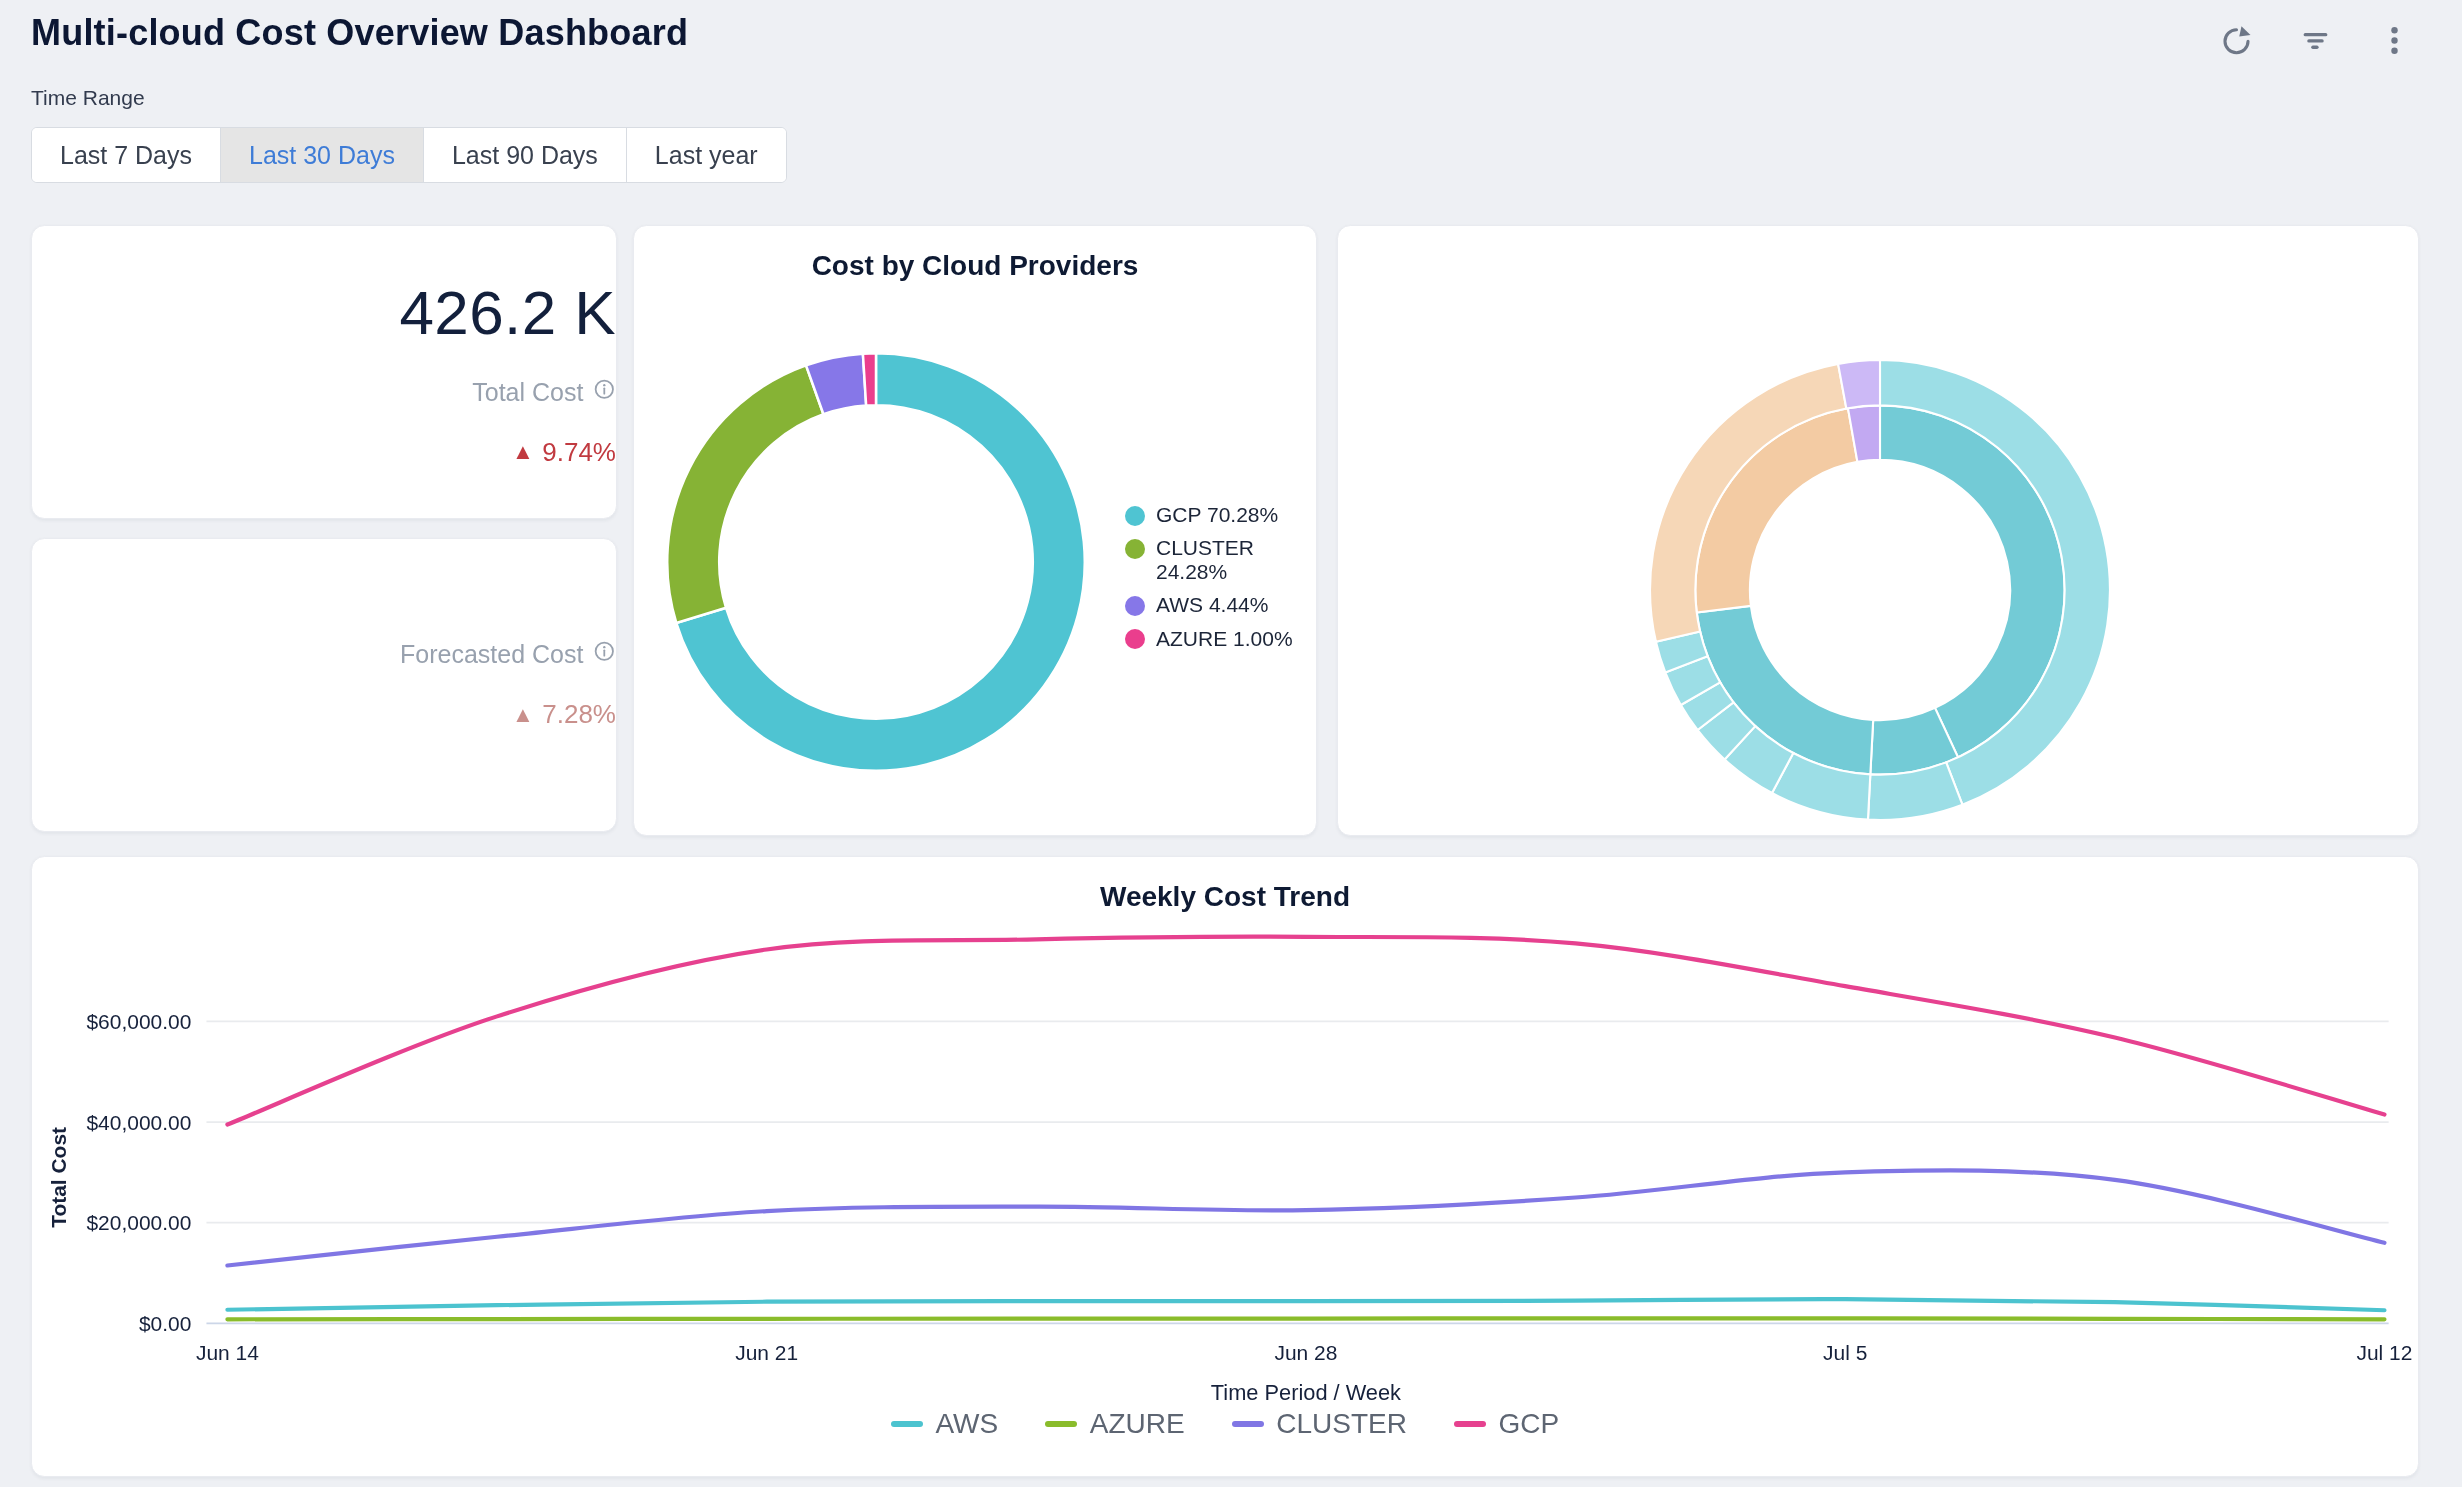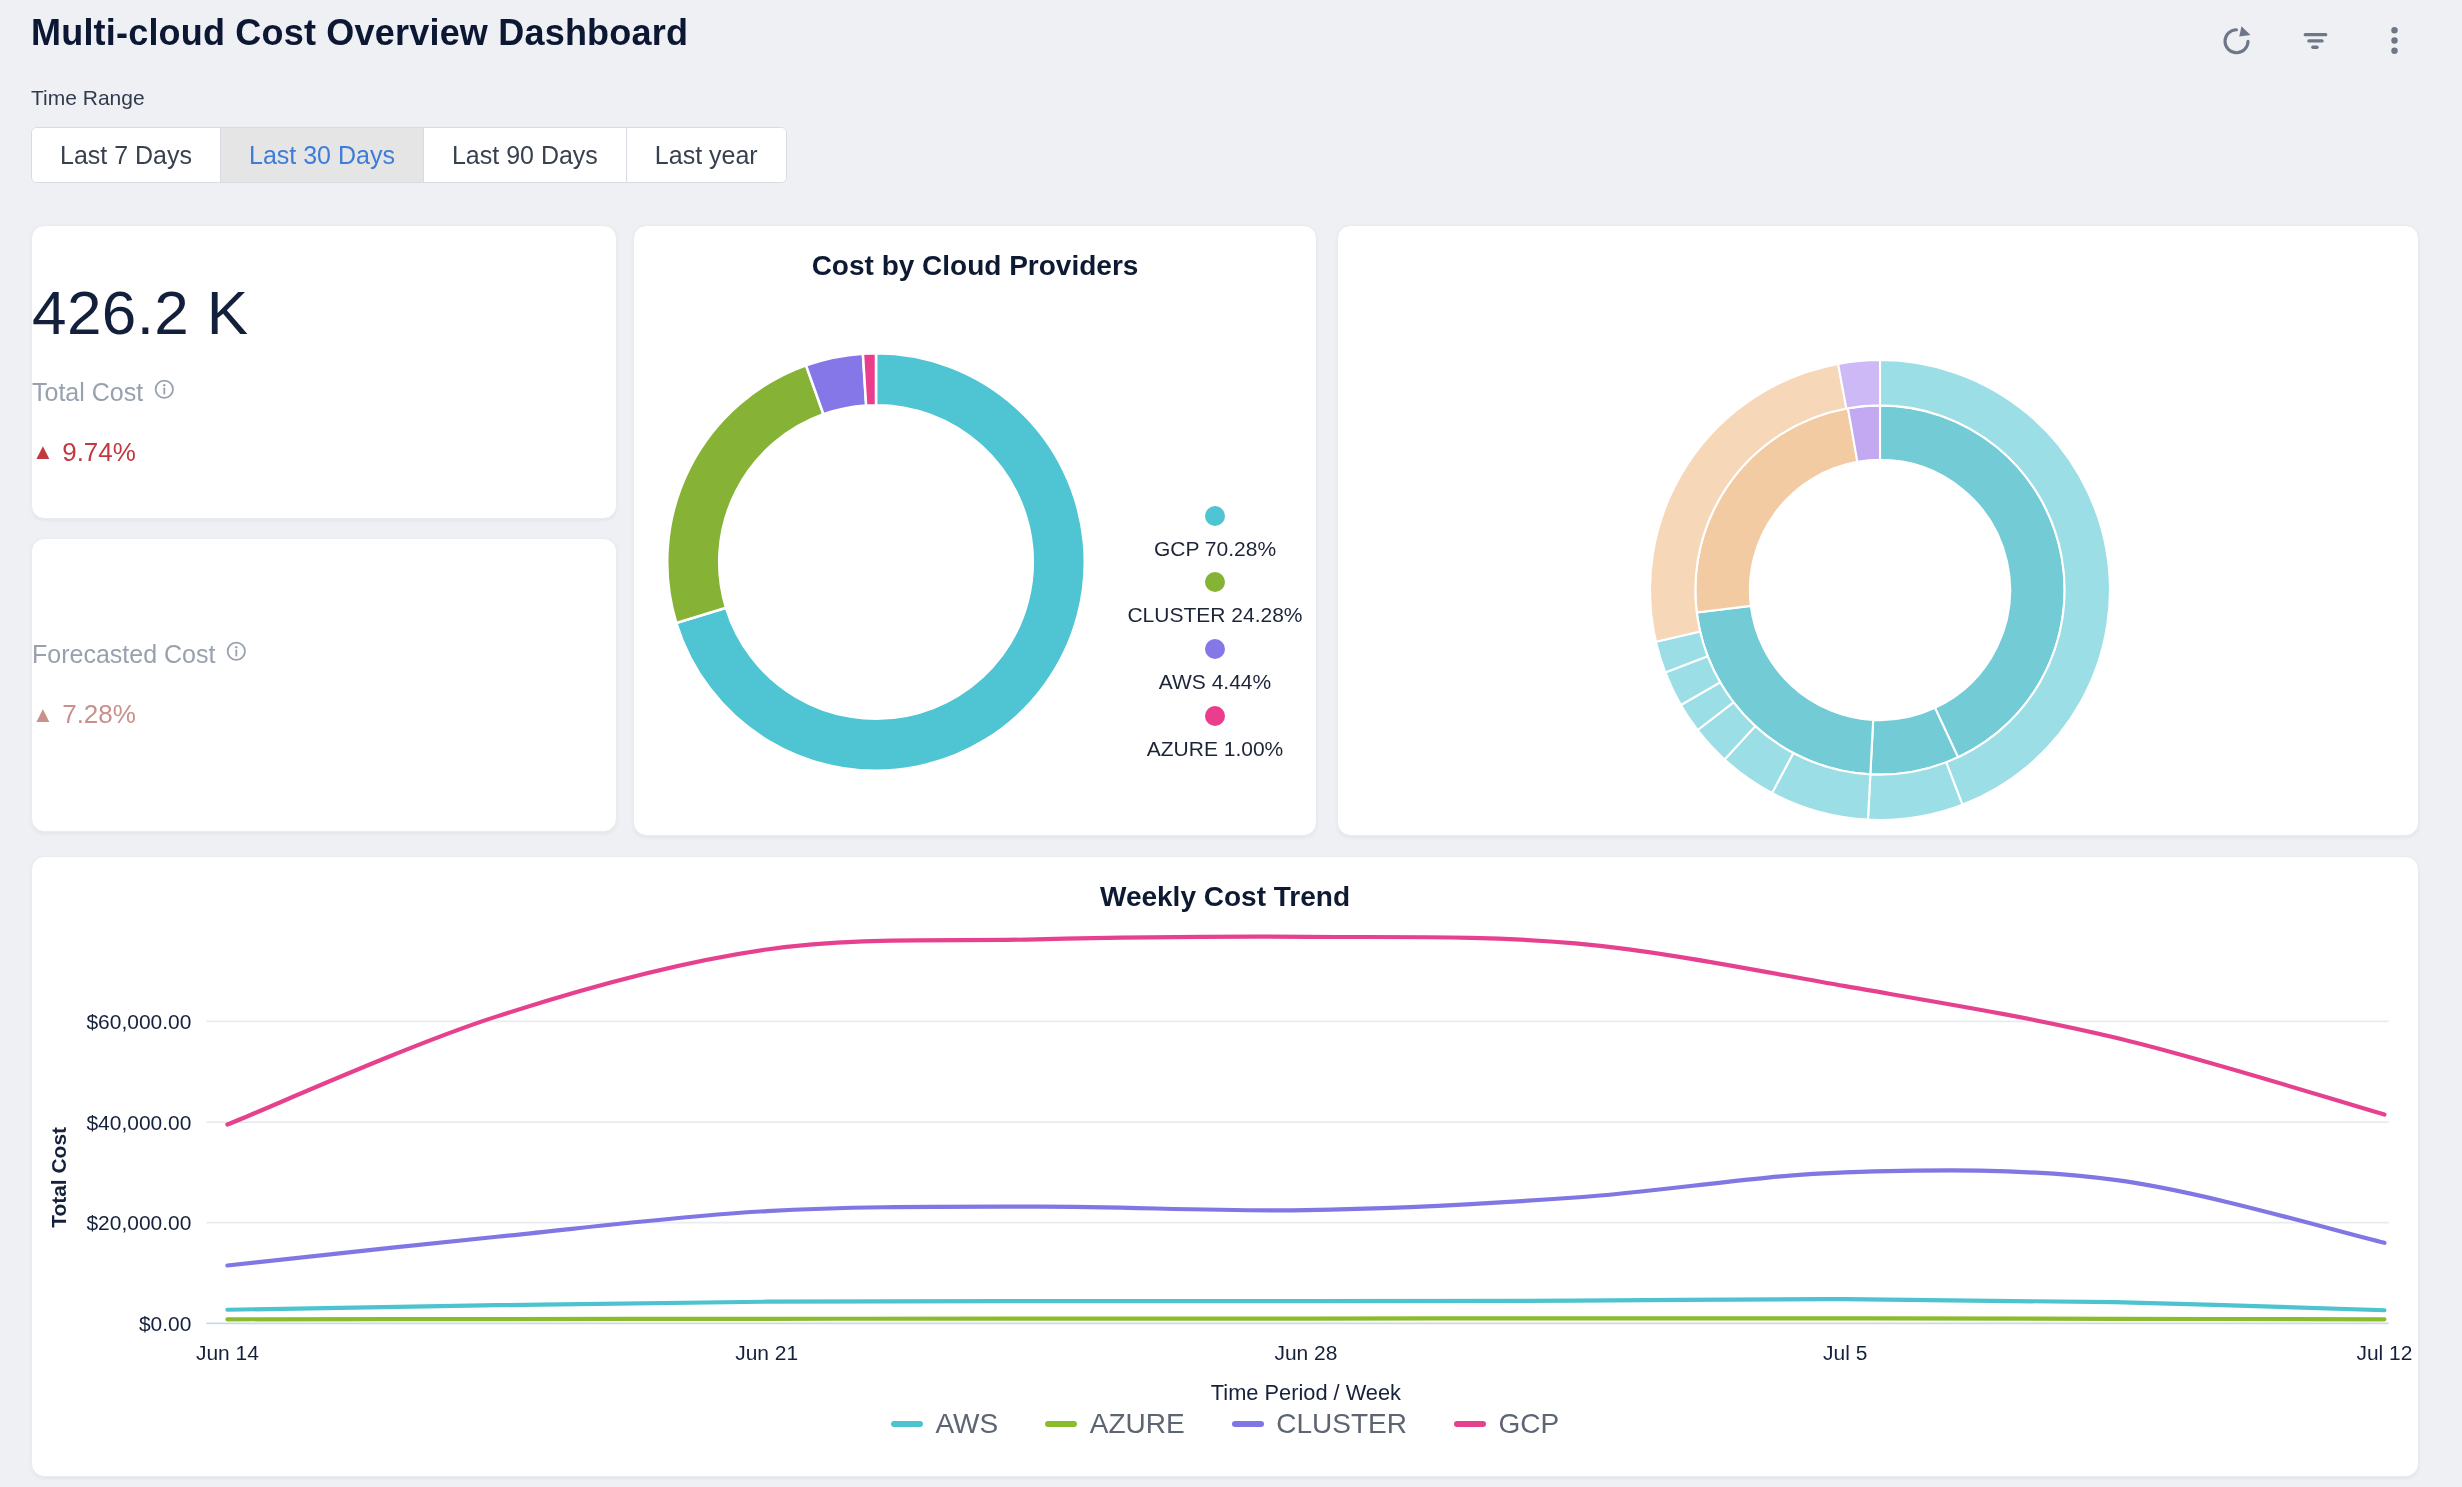--- a/index.html
+++ b/index.html
@@ -23,28 +23,28 @@
   .seg-btn.selected{background:#e5e5e5;color:#3e7cd7;}
   
   .card{position:absolute;background:#fff;border:0.8px solid #e9ebf0;border-radius:13.4px;box-shadow:0 1.7px 3.4px rgba(20,30,60,.05);box-sizing:border-box;}
   #kpi-card-1{left:31px;top:225px;width:586px;height:294px;}
   #kpi-card-2{left:31px;top:538px;width:586px;height:294px;}
   #providers-card{left:633px;top:225px;width:684px;height:611px;}
   #services-card{left:1337px;top:225px;width:1082px;height:611px;}
   #trend-card{left:31px;top:856px;width:2388px;height:621px;}
   .card-title{position:absolute;left:0;right:0;top:23.5px;text-align:center;font-size:28px;font-weight:600;color:#0e1a33;}
   
-  .kpi-inner{position:absolute;inset:0;display:flex;flex-direction:column;align-items:flex-start;justify-content:center;gap:30px;}
+  .kpi-inner{position:absolute;inset:0;display:flex;flex-direction:column;align-items:flex-end;justify-content:center;gap:30px;padding-left:24px;}
   .kpi-value{font-size:62px;font-weight:500;color:#13203c;letter-spacing:0.4px;}
   .kpi-label{display:flex;align-items:center;gap:10px;font-size:25px;color:#98a1ae;}
   .kpi-delta{display:flex;align-items:center;gap:8.4px;font-size:26px;font-weight:500;}
   .kpi-delta .tri{font-size:22px;line-height:1;}
   
   .pie-legend{position:absolute;left:491px;top:277px;width:180px;}
-  .pie-legend-item{display:flex;align-items:center;gap:11px;margin-bottom:9.2px;cursor:pointer;flex-direction:column;}
+  .pie-legend-item{display:flex;align-items:flex-start;gap:11px;margin-bottom:9.2px;cursor:pointer;}
   .pie-legend-dot{width:20px;height:20px;border-radius:50%;flex:0 0 auto;margin-top:2.5px;}
   .pie-legend-text{font-size:21px;line-height:24px;color:#1c2538;}
   
   .trend-legend{position:absolute;left:0;right:0;top:551px;display:flex;justify-content:center;align-items:center;gap:47px;}
   .trend-legend-item{display:flex;align-items:center;gap:12.6px;cursor:pointer;}
   .trend-dash{width:32px;height:5.9px;border-radius:3.4px;}
   .trend-name{font-size:28px;color:#5d6572;}
   .chart-svg{position:absolute;inset:0;}
 </style>
 </head>

